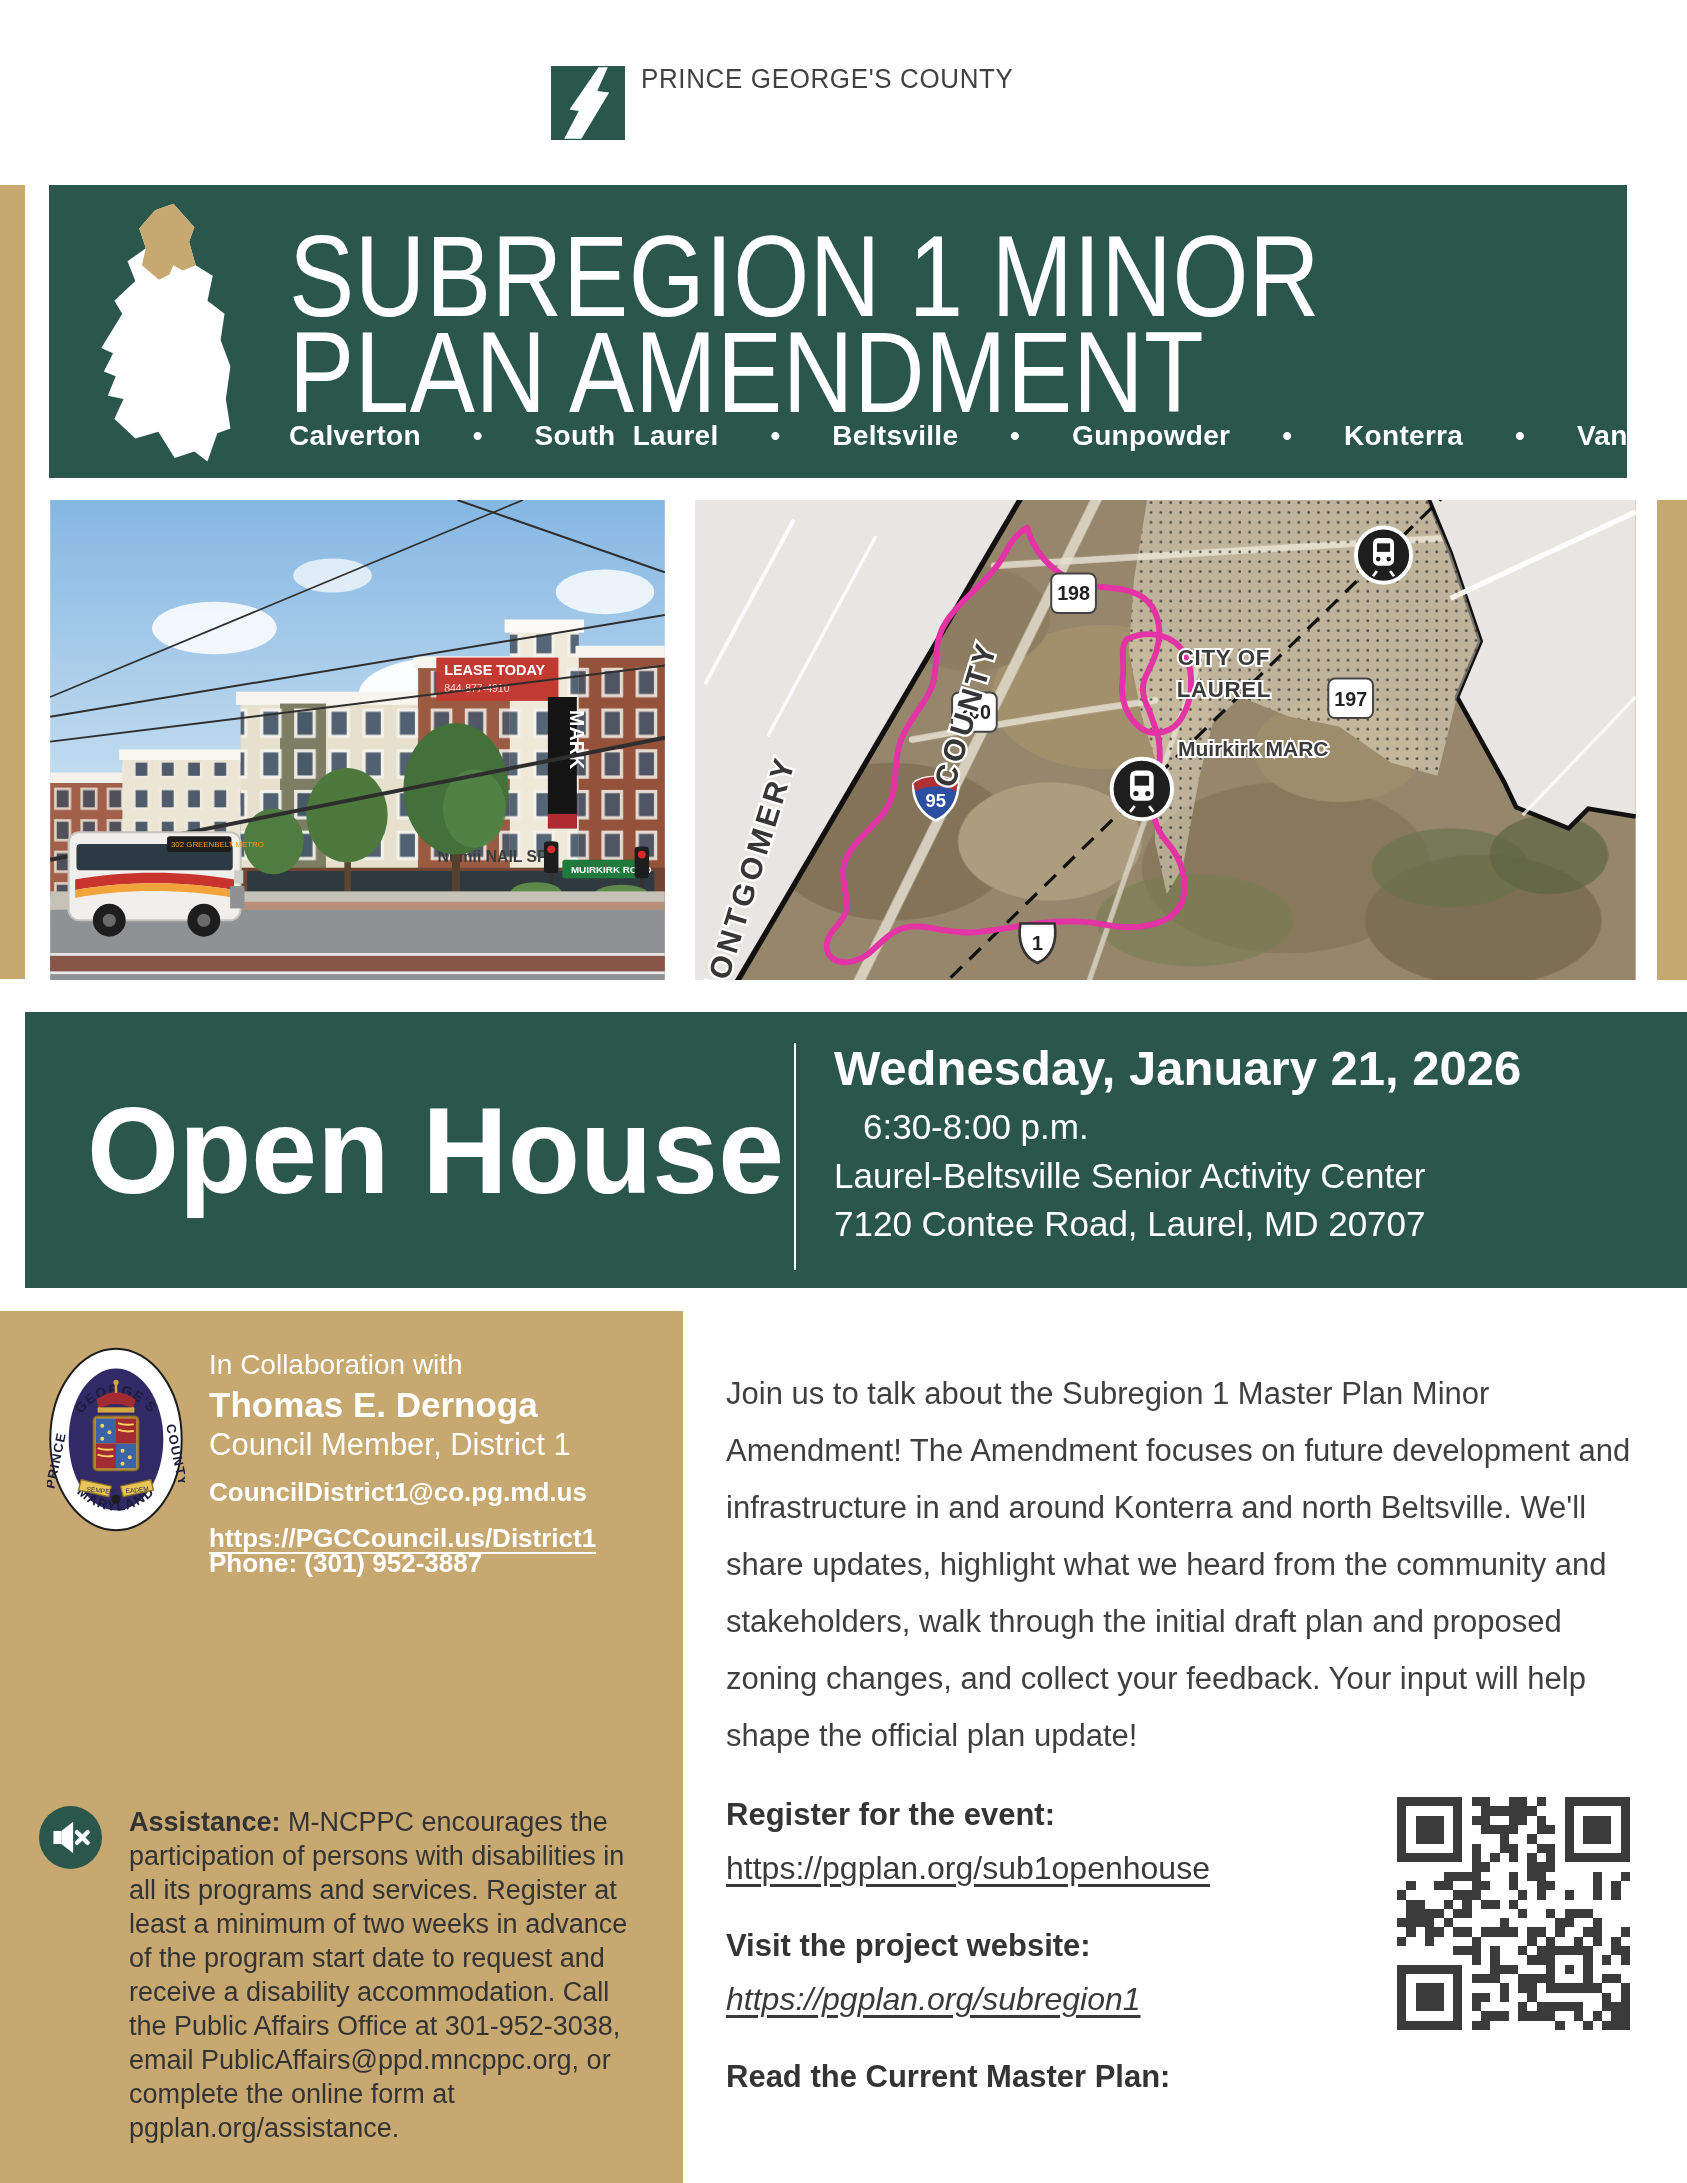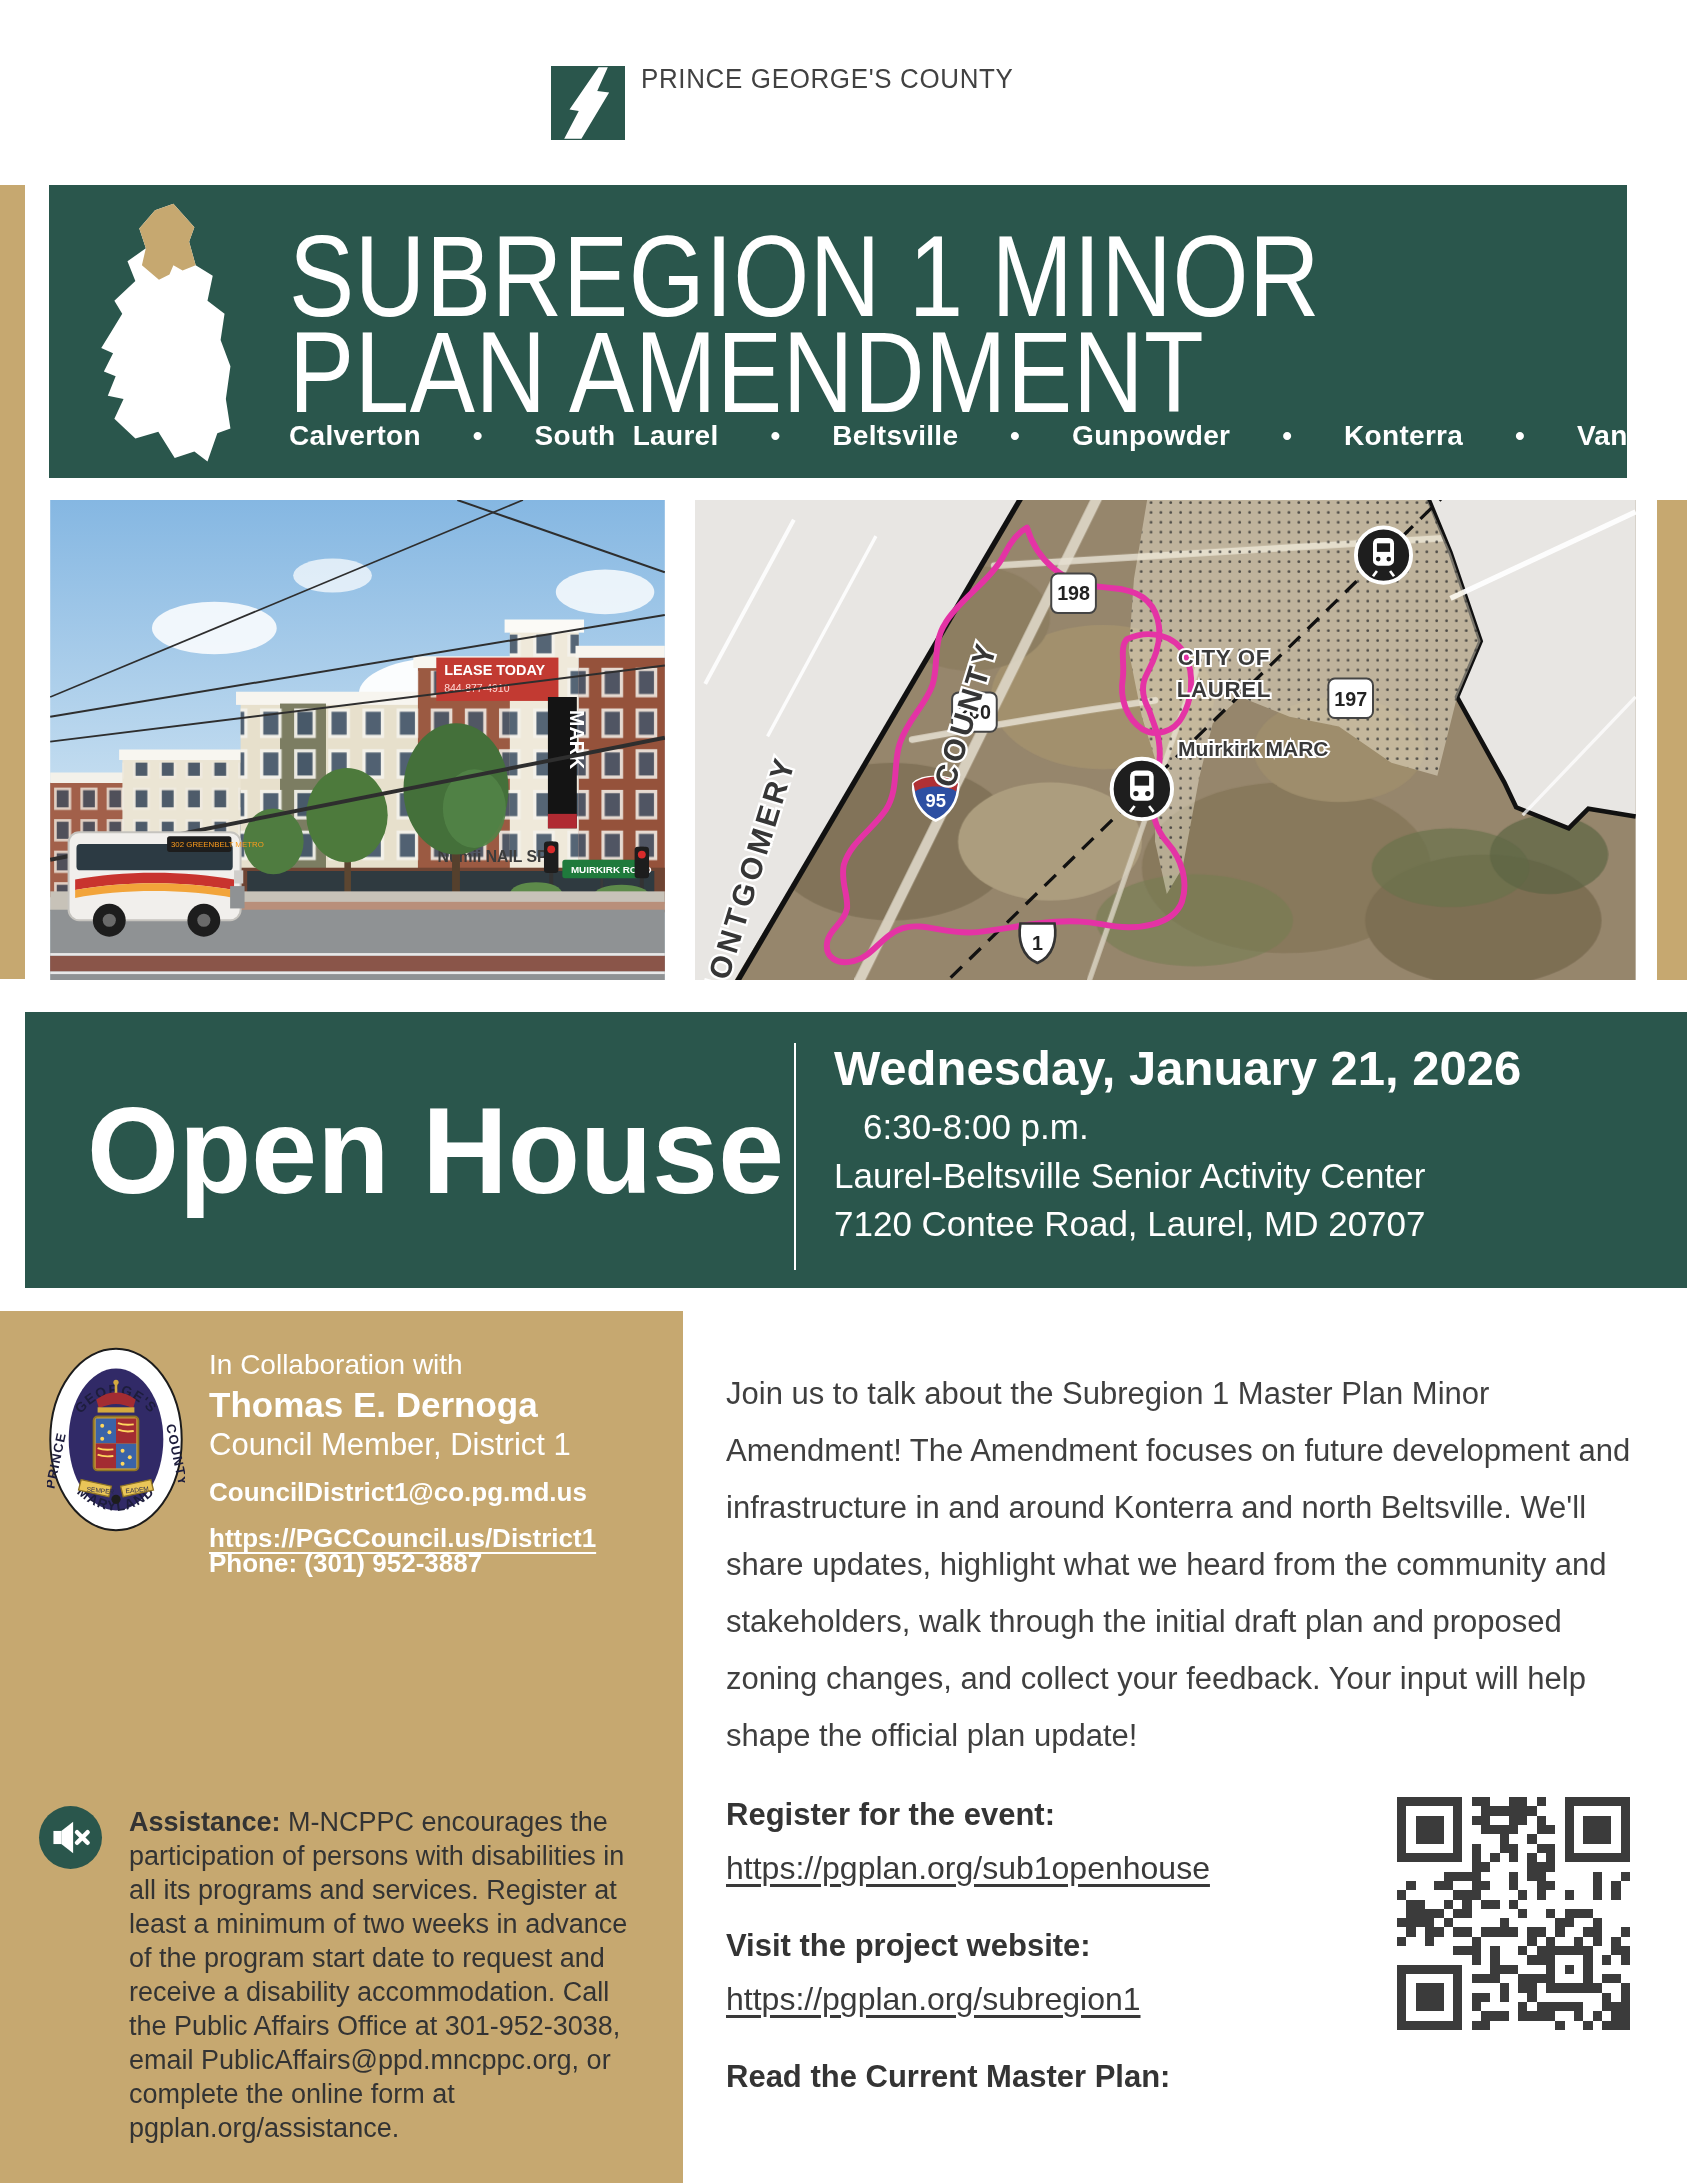--- a/index.html
+++ b/index.html
@@ -359,21 +359,21 @@
       <span class="b">Assistance:</span><span> M-NCPPC encourages the participation of persons with disabilities in all its programs and services. Register at least a minimum of two weeks in advance of the program start date to request and receive a disability accommodation. Call the Public Affairs Office at 301-952-3038, email PublicAffairs@ppd.mncppc.org, or complete the online form at pgplan.org/assistance.</span>
     </div>
   </div>
 
   <div class="abs para" style="left:726px;top:1365px;width:913px;">Join us to talk about the Subregion 1 Master Plan Minor Amendment! The Amendment focuses on future development and infrastructure in and around Konterra and north Beltsville. We'll share updates, highlight what we heard from the community and stakeholders, walk through the initial draft plan and proposed zoning changes, and collect your feedback. Your input will help shape the official plan update!</div>
 
   <div class="abs" style="left:726px;top:1797px;width:657px;">
     <div class="link-label">Register for the event:</div>
     <div class="link-url" style="margin:17px 0 41px 0;">https://pgplan.org/sub1openhouse</div>
     <div class="link-label">Visit the project website:</div>
-    <div class="link-url" style="margin:17px 0 41px 0;">https://pgplan.org/subregion1</div>
+    <div class="link-url" style="margin:17px 0 41px 0;font-style:italic;">https://pgplan.org/subregion1</div>
     <div class="link-label">Read the Current Master Plan:</div>
   </div>
 
   <div class="abs" style="left:1397px;top:1797px;width:233px;height:233px;background:#ffffff;">
     <svg id="qr-svg" width="233" height="233" viewBox="0 0 25 25" shape-rendering="crispEdges" style="fill:var(--qr);">
         <rect x="0" y="0" width="7" height="7"></rect>
         <rect x="1" y="1" width="5" height="5" fill="#fff"></rect>
         <rect x="2" y="2" width="3" height="3"></rect>
         <rect x="18" y="0" width="7" height="7"></rect>
         <rect x="19" y="1" width="5" height="5" fill="#fff"></rect>

